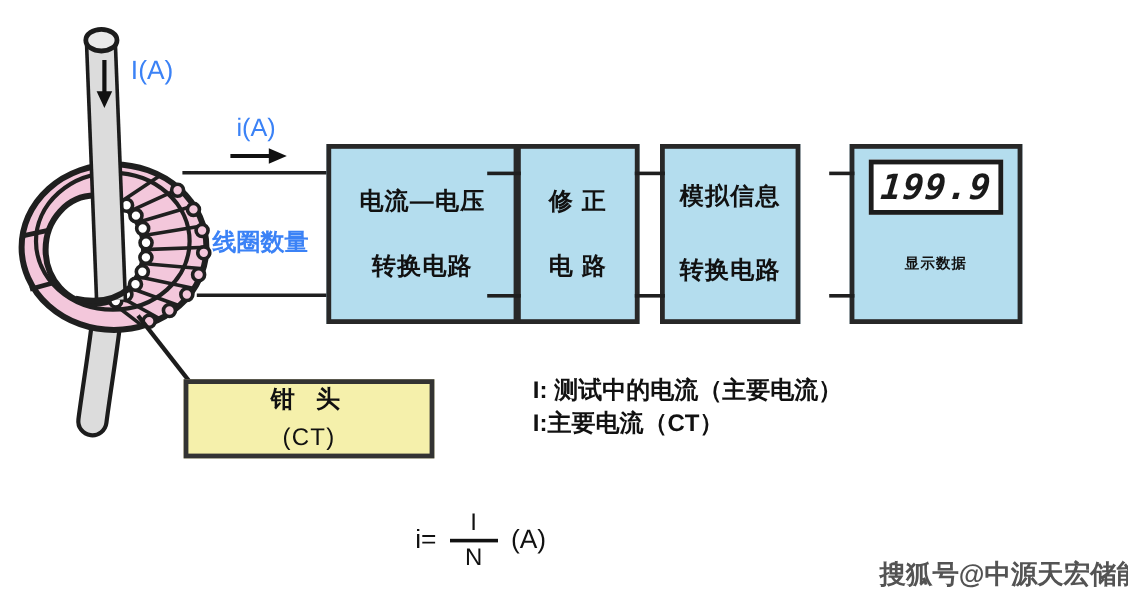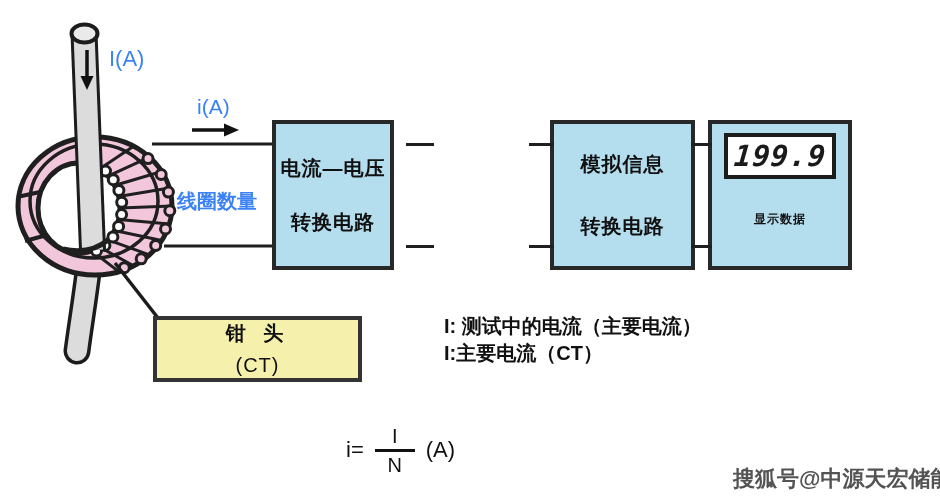--- a/index.html
+++ b/index.html
@@ -125,25 +125,29 @@
       <line x1="164" y1="246" x2="278" y2="246"></line>
     </g>
 
     <line x1="115" y1="263" x2="158" y2="318" stroke="#1c1c1c" stroke-width="3.5"></line>
   </svg>
 
   <div class="lbl" style="left:109px;top:46px;font-size:22px;font-weight:500;">I(A)</div>
   <div class="lbl" style="left:197px;top:95px;font-size:21px;font-weight:500;">i(A)</div>
   <div class="lbl" style="left:177px;top:188px;font-size:20px;text-align:center;">线圈数量</div>
 
-  <div class="block" style="left:272px;width:122px;">
+  <div class="block" style="left:272px;width:160px;">
     <div class="bline">电流—电压</div>
     <div class="bline">转换电路</div>
   </div>
-  <div class="block" style="left:550px;width:145px;gap:12px;">
+  <div class="block" style="left:430px;width:103px;">
+    <div class="bline">修 正</div>
+    <div class="bline">电 路</div>
+  </div>
+  <div class="block" style="left:550px;width:117px;gap:12px;">
     <div class="bline">模拟信息</div>
     <div class="bline">转换电路</div>
   </div>
   <div class="block display-block" style="left:708px;width:144px;">
     <div class="lcd">
       <span class="lcd-digits">199.9</span>
     </div>
     <div class="display-label">显示数据</div>
   </div>
 

